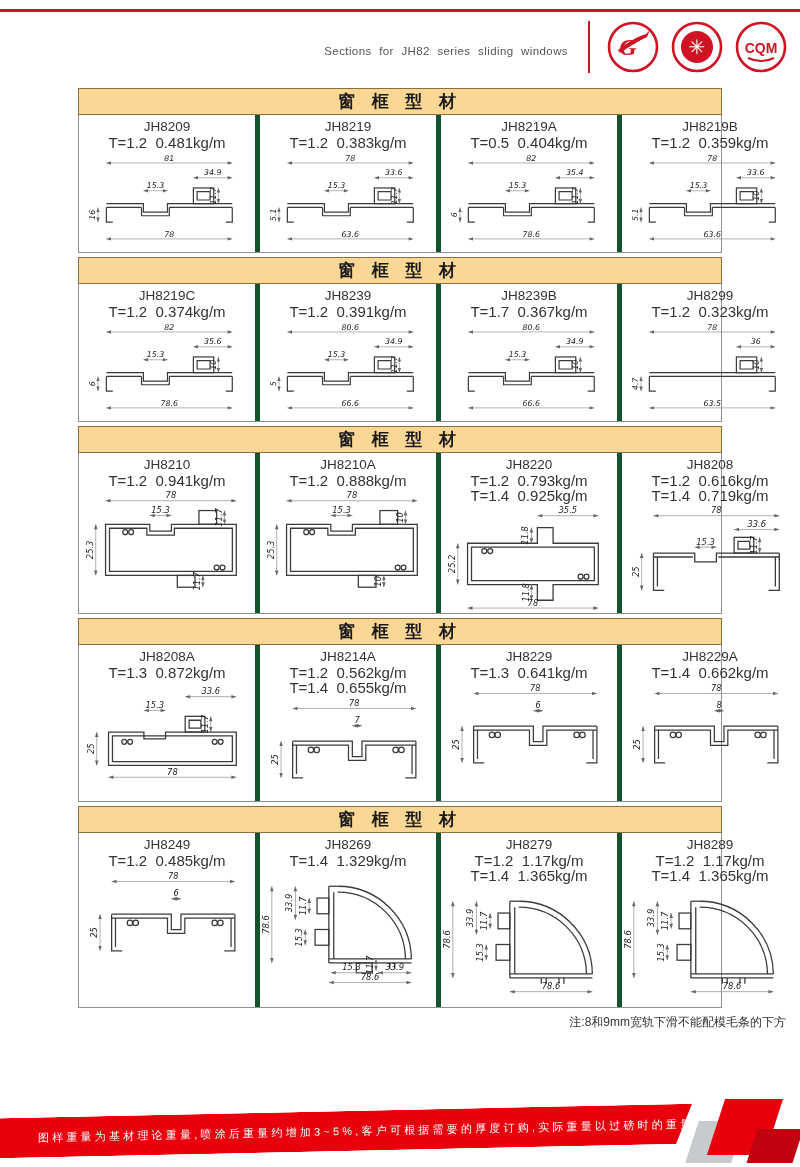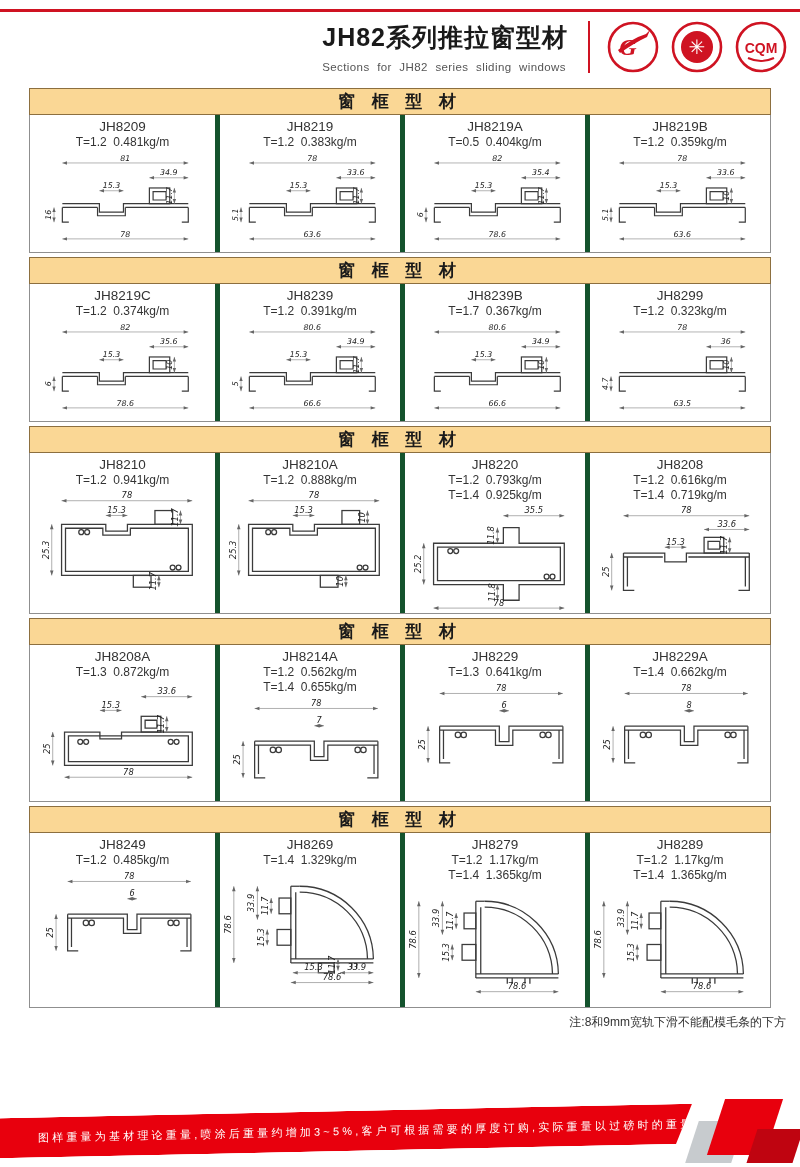--- a/index.html
+++ b/index.html
@@ -11,32 +11,32 @@
   }
   
   .red-rule { height:3px; background:#cf1322; margin:9px 0 0 0; }
   .header-row { display:flex; justify-content:flex-end; align-items:center; padding:8px 12px 6px 0; gap:10px; }
   .titles { text-align:left; margin-right:4px; }
   .title-cn { font-size:25px; font-weight:bold; color:#1a1a1a; letter-spacing:1px; }
   .title-en { font-size:11.5px; color:#555; letter-spacing:0.4px; word-spacing:4px; margin-top:7px; }
   .hdr-divider { width:2px; height:52px; background:#cf1322; margin:0 6px; }
   .logo svg { display:block; }
   
-  #sections { width:742px; margin:8px auto 0; }
+  #sections { width:644px; margin:8px auto 0; }
   .section { margin-bottom:4px; }
   .bar {
     background:#fad795; border:1px solid #8c6f3f; height:27px;
     display:flex; align-items:center; justify-content:center;
     font-size:17px; font-weight:bold; letter-spacing:6px; color:#1a1a1a;
   }
   .row { display:grid; grid-template-columns:repeat(4,1fr); border:1px solid #8f8f8f; border-top:none; }
   .cell { border-left:5px solid #14532d; padding:4px 2px 2px; text-align:center; }
   .cell:first-child { border-left:none; }
   .code { font-size:13.5px; color:#333; line-height:16px; }
-  .spec { font-size:12px; color:#333; line-height:15px; white-space:pre; }
+  .spec { font-size:15px; color:#333; line-height:15px; white-space:pre; }
   .draw { display:flex; justify-content:center;font-style:italic; }
   .draw svg .p { stroke:#3b3b3b; fill:none; stroke-width:1.3; }
   .draw svg .dim line { stroke:#8a8a8a; stroke-width:0.7; }
   .draw svg .dim .arr { fill:#666; stroke:none; }
   .draw svg .dim text { font-family:"DejaVu Sans",sans-serif; font-size:8.5px; fill:#222; }
   
   .note { width:772px; margin:0 auto; text-align:right; font-size:12px; color:#333; padding-top:2px; }
   
   .footer { margin-top:auto; position:relative; height:72px; }
   .band {
@@ -55,21 +55,20 @@
   .deco .r1 { right:26px; top:4px; width:58px; height:56px; background:#e8000d; }
   .deco .r2 { right:2px; top:34px; width:46px; height:34px; background:#bf0410; }
 </style>
 </head>
 <body>
 
 <div class="header">
   <div class="red-rule"></div>
   <div class="header-row">
     <div class="titles">
-      <div class="title-cn">JH82系列推拉窗型材</div>
       <div class="title-en">Sections for JH82 series sliding windows</div>
     </div>
     <div class="hdr-divider"></div>
     <span class="logo">
       <svg width="54" height="54" viewBox="0 0 54 54">
         <circle cx="27" cy="27" r="24" fill="#fff" stroke="#cf1322" stroke-width="2.6"></circle>
         <text x="22" y="35" font-size="24" font-style="italic" font-weight="bold" fill="#cf1322" text-anchor="middle" font-family="Liberation Serif,serif">G</text>
         <path d="M12,30 Q27,18 40,14 L44,10 L41,17 Q30,22 14,33 Z" fill="#cf1322"></path>
       </svg>
     </span>

